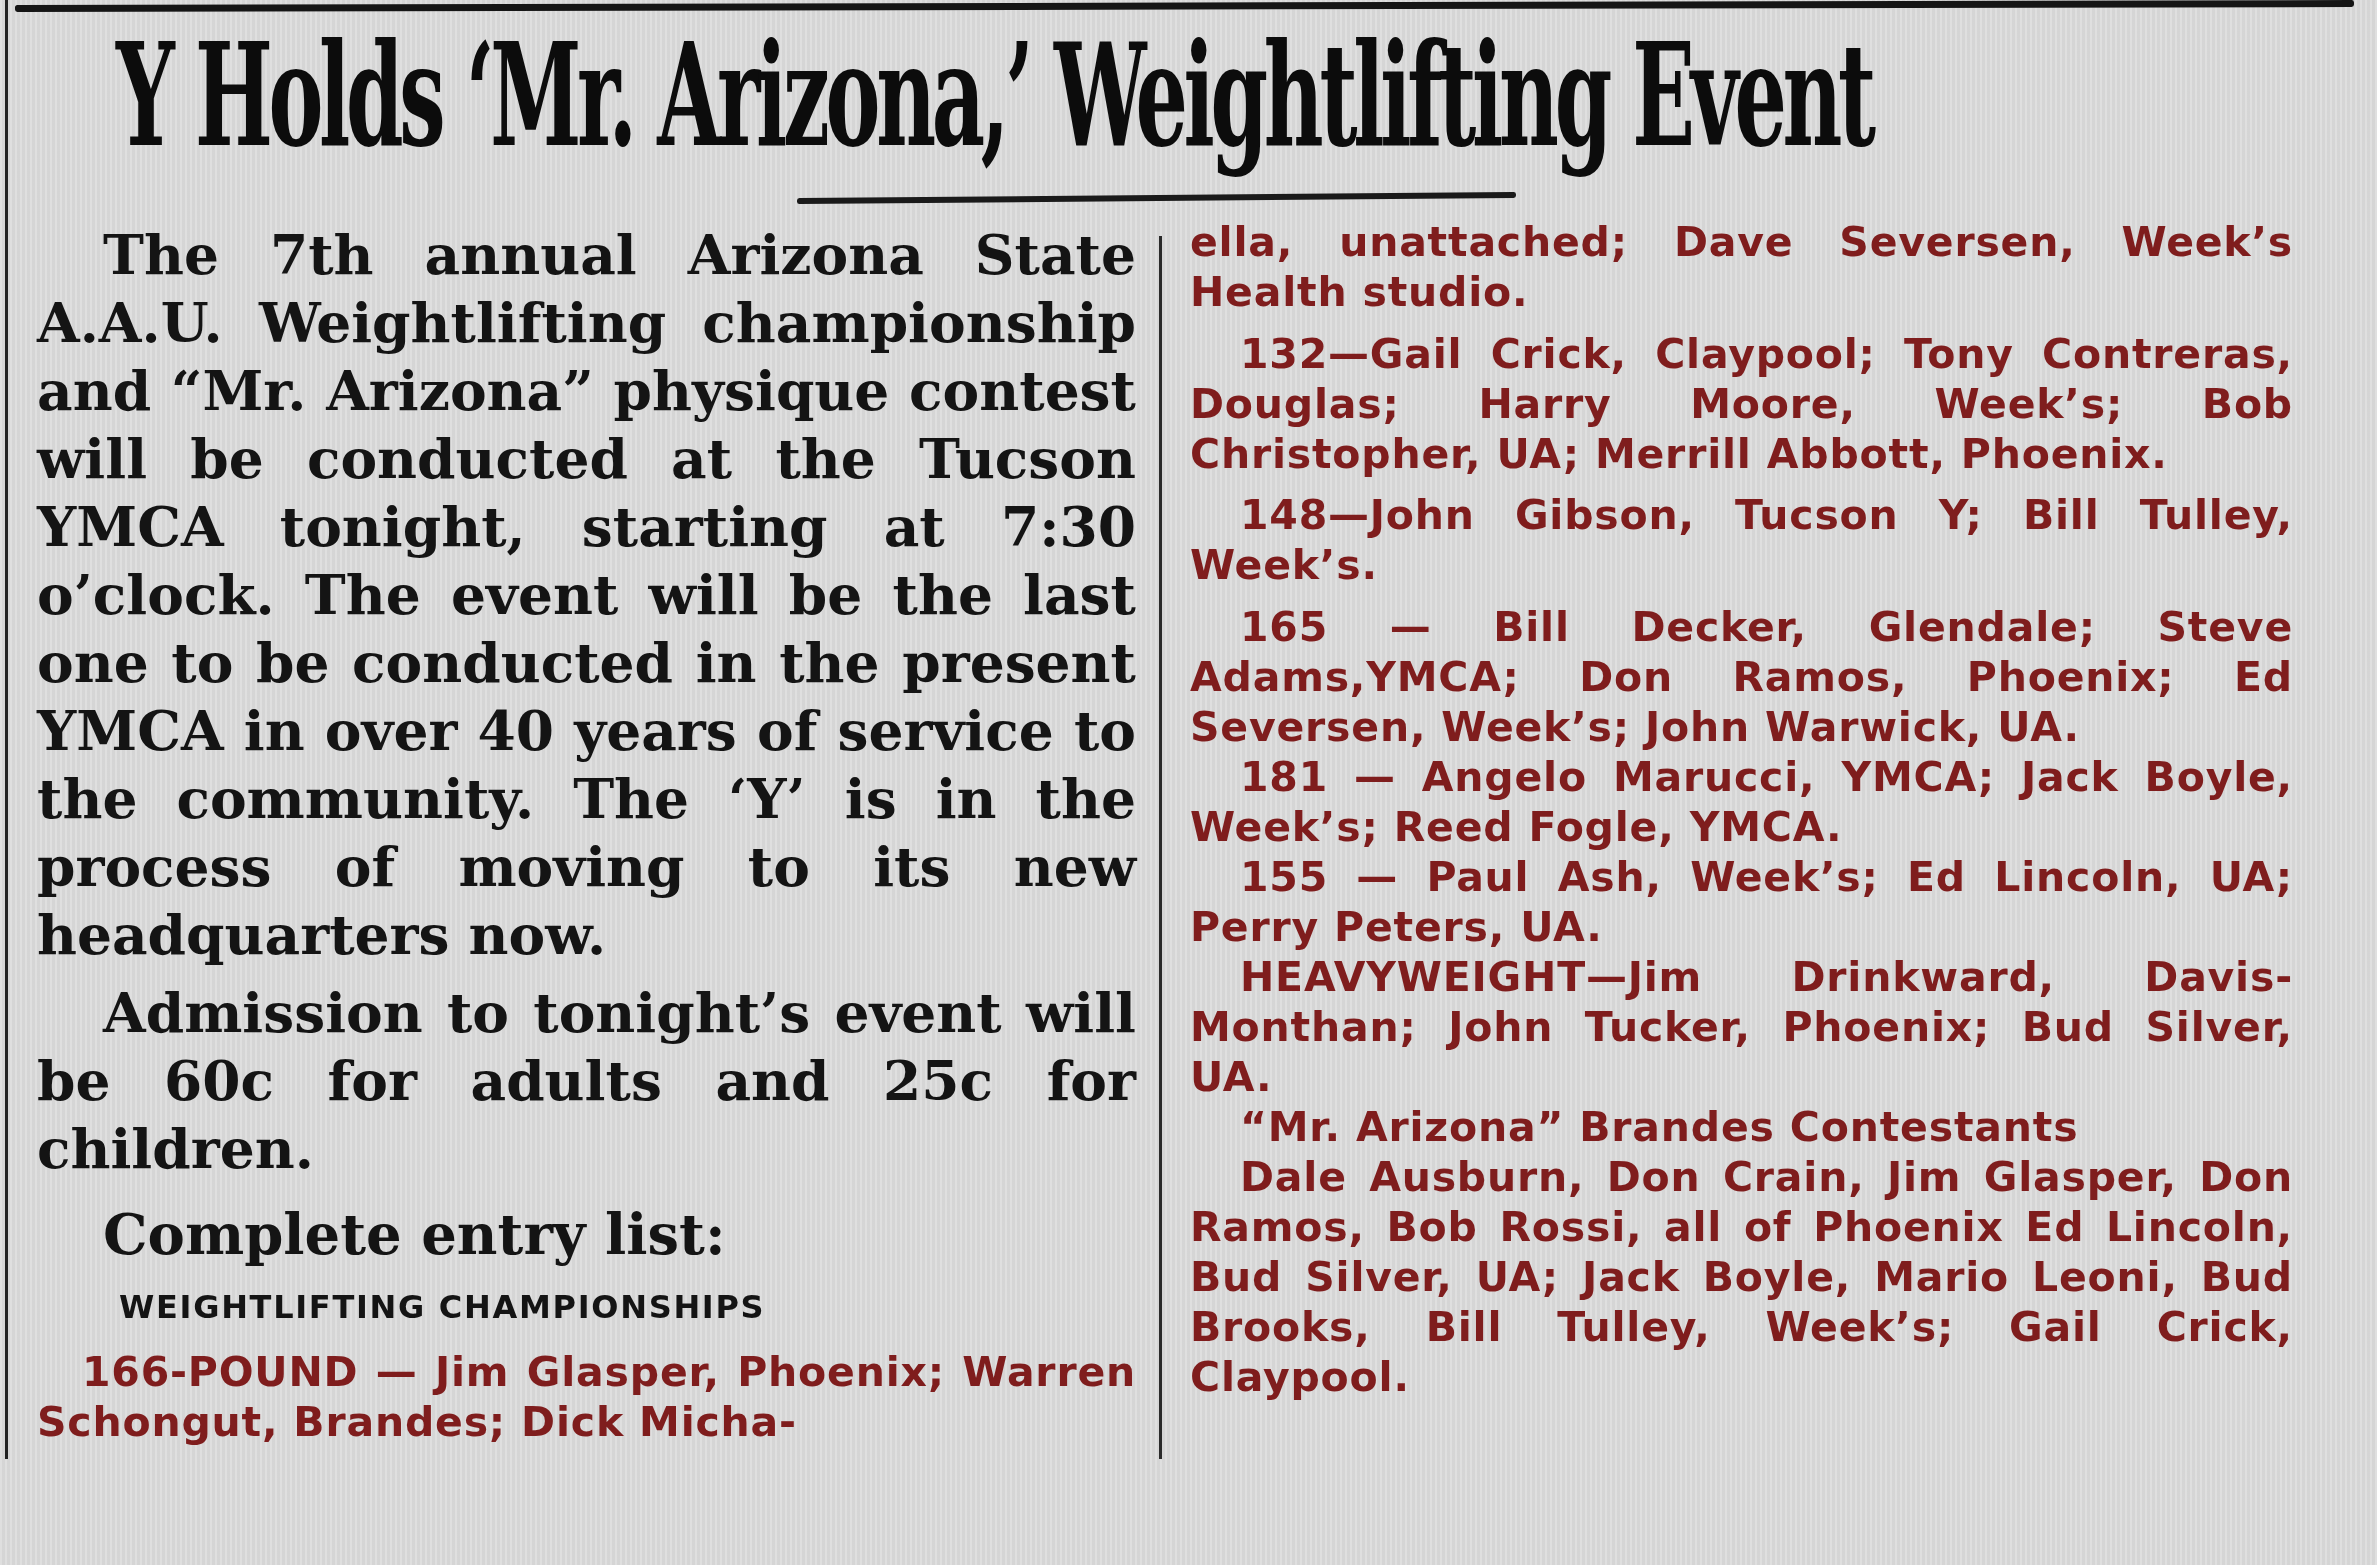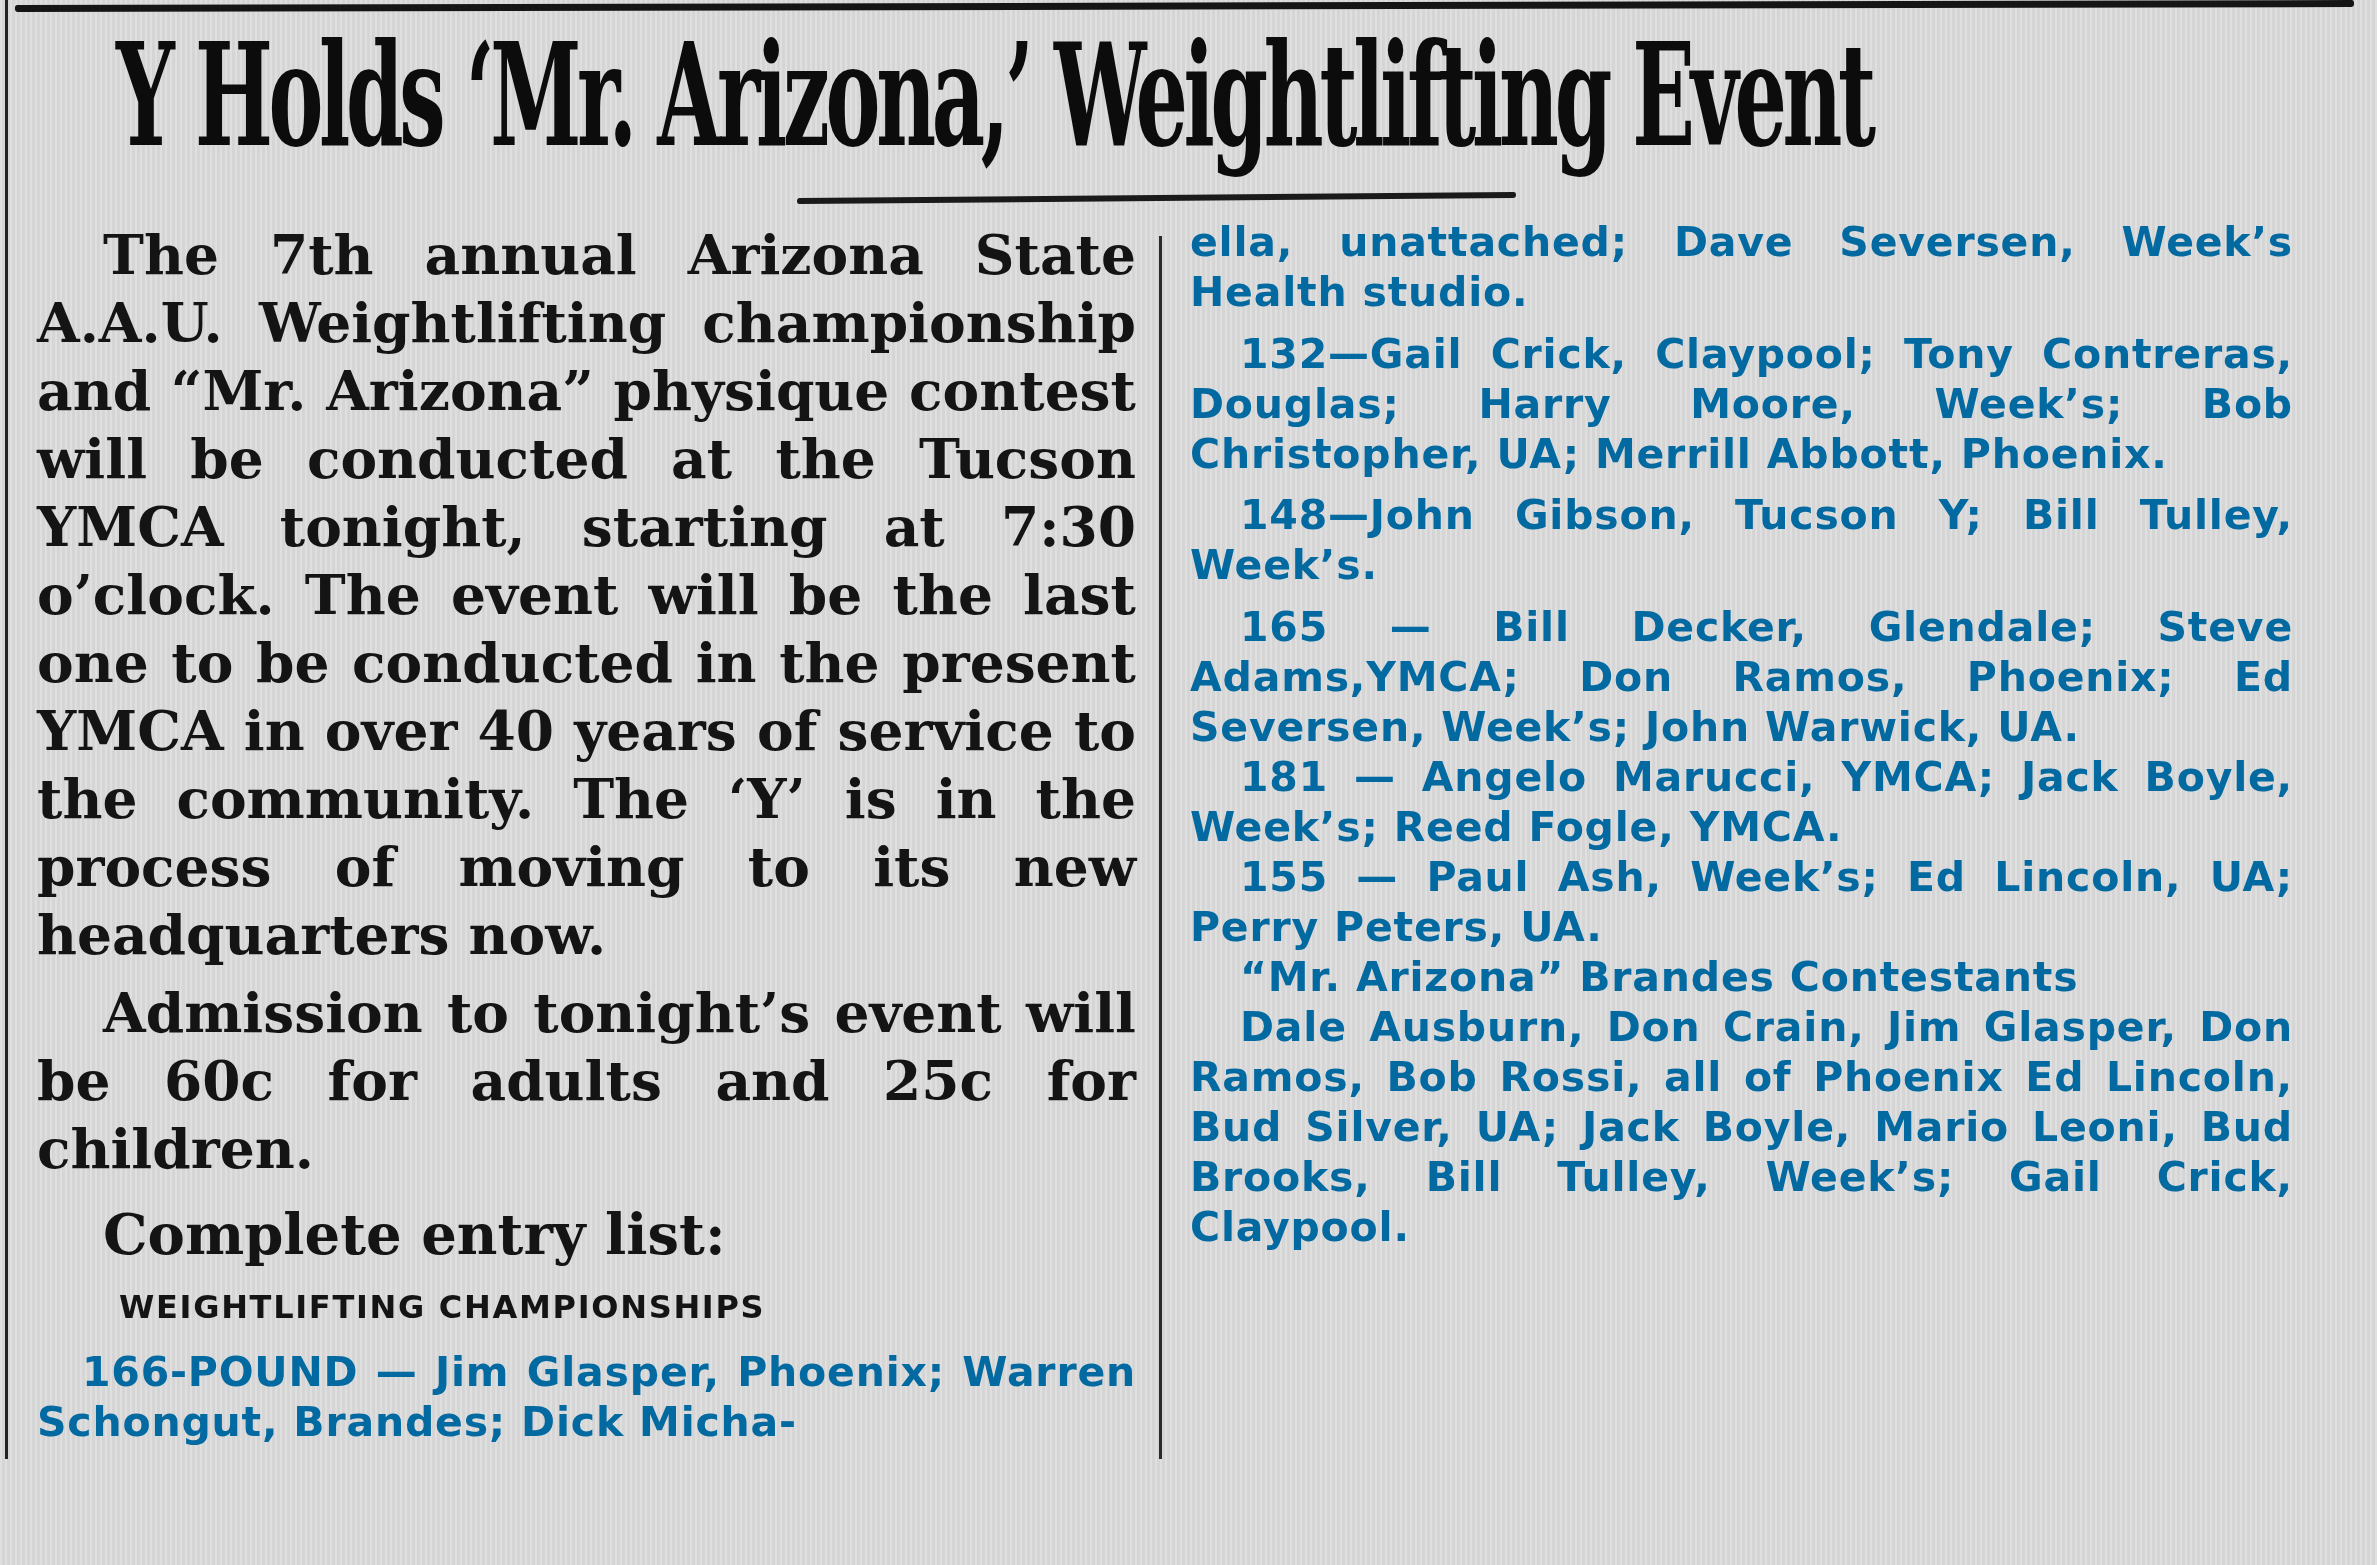--- a/index.html
+++ b/index.html
@@ -98,21 +98,21 @@
     font-weight: bold;
     font-size: 56px;
     line-height: 66px;
   }
   .agate {
     font-family: "DejaVu Sans", sans-serif;
     font-weight: bold;
     font-size: 41px;
     line-height: 50px;
     text-align: justify;
-    color: #0369a1;
+    color: #7f1d1d;
     letter-spacing: 0.8px;
   }
   .col-left .agate-head {
     margin: 16px;
     text-indent: 66px;
     font-family: "DejaVu Sans", sans-serif;
     font-weight: bold;
     font-size: 32px;
     line-height: 48px;
     letter-spacing: 1.7px;
@@ -159,16 +159,17 @@
 
 <div class="col-divider"></div>
 
 <div class="col-right agate">
   <p class="cont">ella, unattached; Dave Seversen, Week’s Health studio.</p>
   <p class="gap">132—Gail Crick, Claypool; Tony Contreras, Douglas; Harry Moore, Week’s; Bob Christopher, UA; Merrill Abbott, Phoenix.</p>
   <p class="gap">148—John Gibson, Tucson Y; Bill Tulley, Week’s.</p>
   <p class="gap">165 — Bill Decker, Glendale; Steve Adams,YMCA; Don Ramos, Phoenix; Ed Seversen, Week’s; John Warwick, UA.</p>
   <p>181 — Angelo Marucci, YMCA; Jack Boyle, Week’s; Reed Fogle, YMCA.</p>
   <p>155 — Paul Ash, Week’s; Ed Lincoln, UA; Perry Peters, UA.</p>
+  <p>HEAVYWEIGHT—Jim Drinkward, Davis-Monthan; John Tucker, Phoenix; Bud Silver, UA.</p>
   <p>“Mr. Arizona” Brandes Contestants</p>
   <p>Dale Ausburn, Don Crain, Jim Glasper, Don Ramos, Bob Rossi, all of Phoenix Ed Lincoln, Bud Silver, UA; Jack Boyle, Mario Leoni, Bud Brooks, Bill Tulley, Week’s; Gail Crick, Claypool.</p>
 </div>
 
 
 </body></html>

